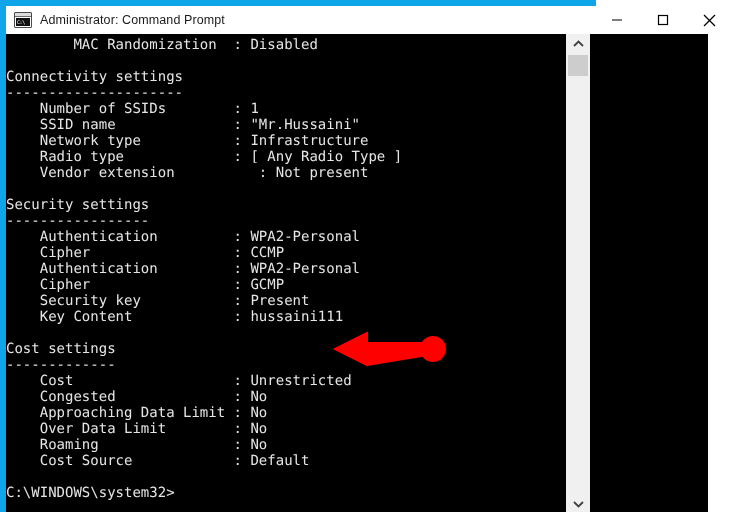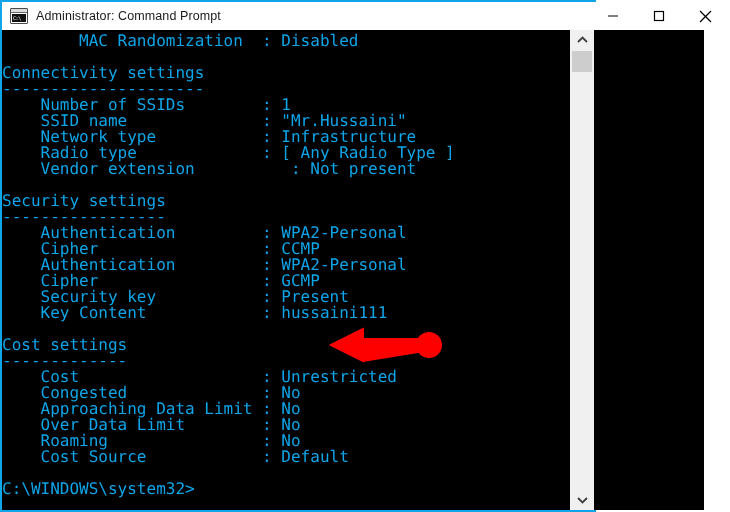--- a/index.html
+++ b/index.html
@@ -15,21 +15,21 @@
     font-family: "Liberation Sans", sans-serif;
   }
 
   
   #window {
     position: absolute;
     left: 0; top: 0;
     width: 596px;
     height: 512px;
     box-sizing: border-box;
-    border: 2px solid #0ea5e9;
+    border: 6px solid #0ea5e9;
     background: #000000;
   }
 
   
   #titlebar {
     position: absolute;
     left: 0; top: 0;
     width: 726px;
     height: 28px;
     background: #ffffff;
@@ -100,23 +100,23 @@
     width: 702px;
     height: 480px;
     background: #000000;
     overflow: hidden;
   }
   #console-text {
     position: absolute;
     left: 0px;
     top: 3px;
     margin: 0;
-    color: #0ea5e9;
+    color: #e5e5e5;
     font-family: "DejaVu Sans Mono", monospace;
-    font-size: 16px;
+    font-size: 14px;
     line-height: 16px;
     letter-spacing: 0px;
     white-space: pre;
     text-rendering: geometricPrecision;
   }
 
   
   #annotation-arrow {
     position: absolute;
     left: 325px;

